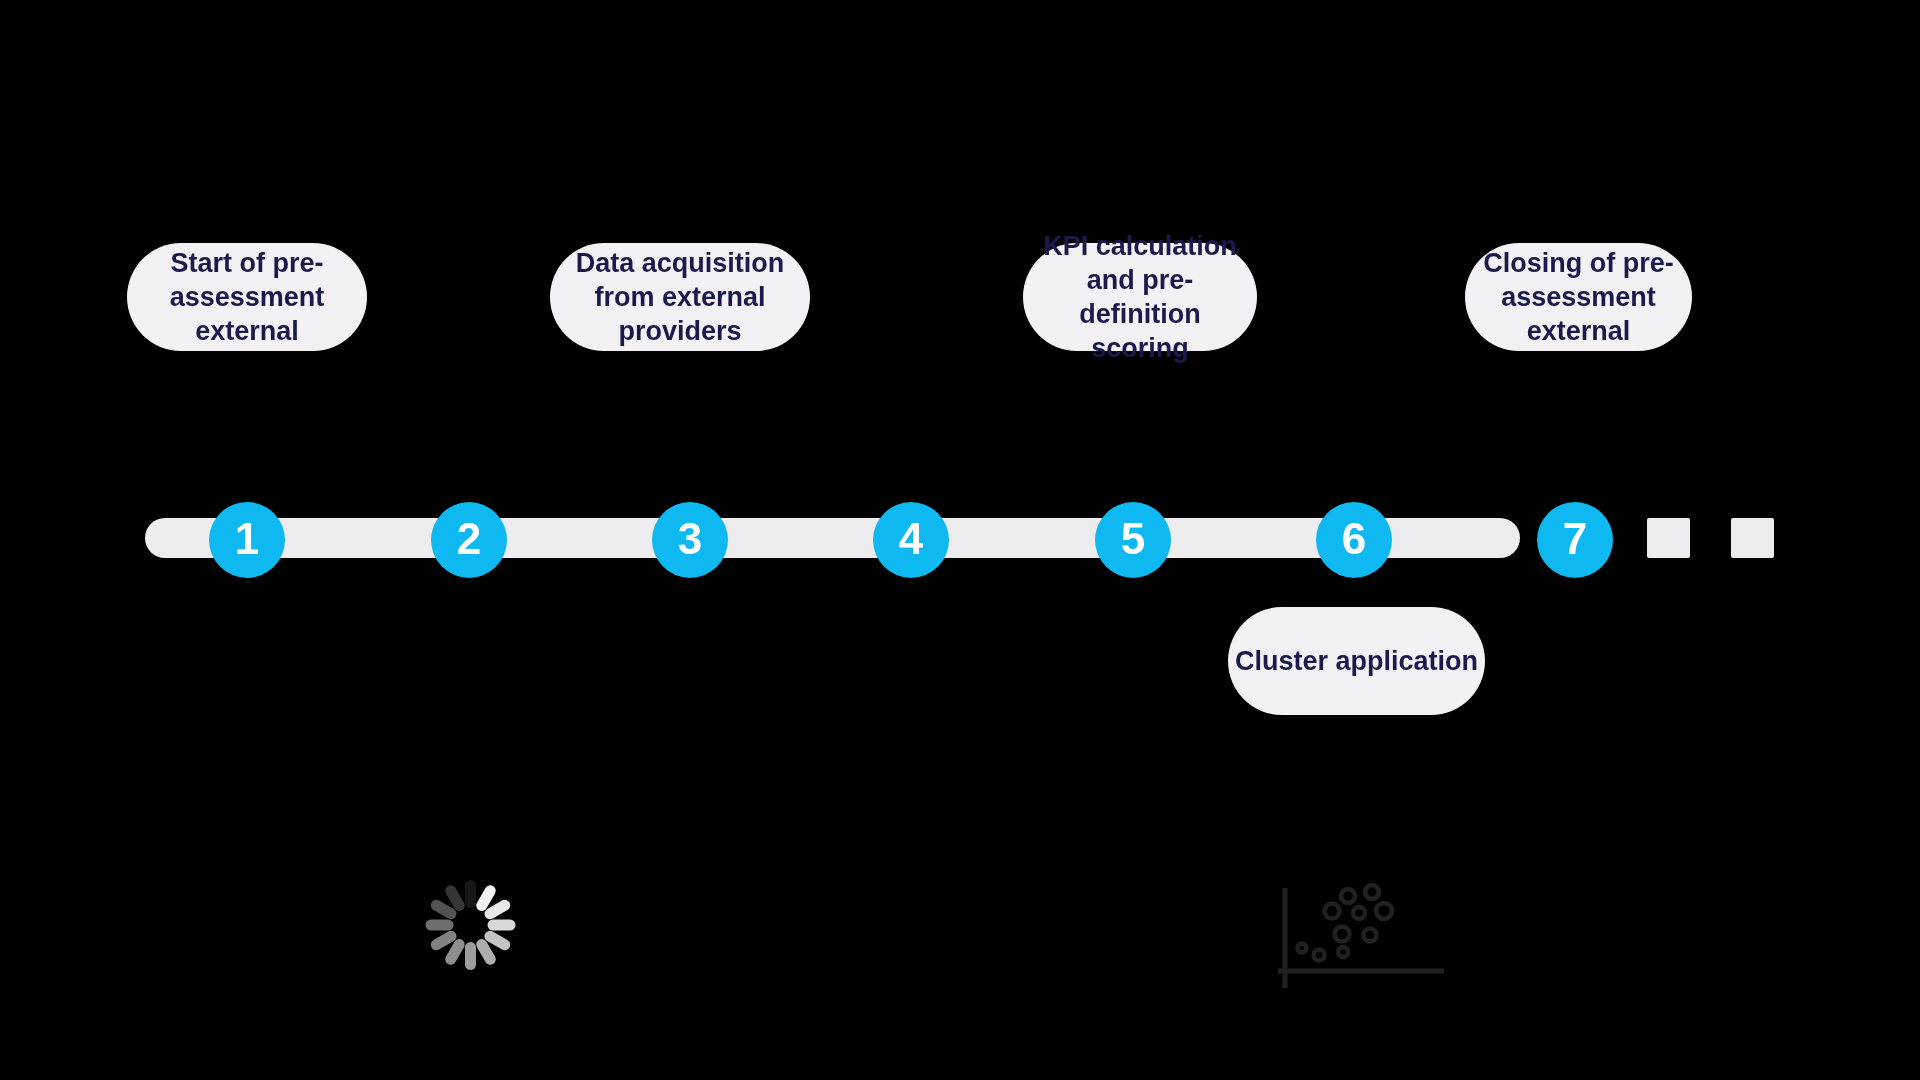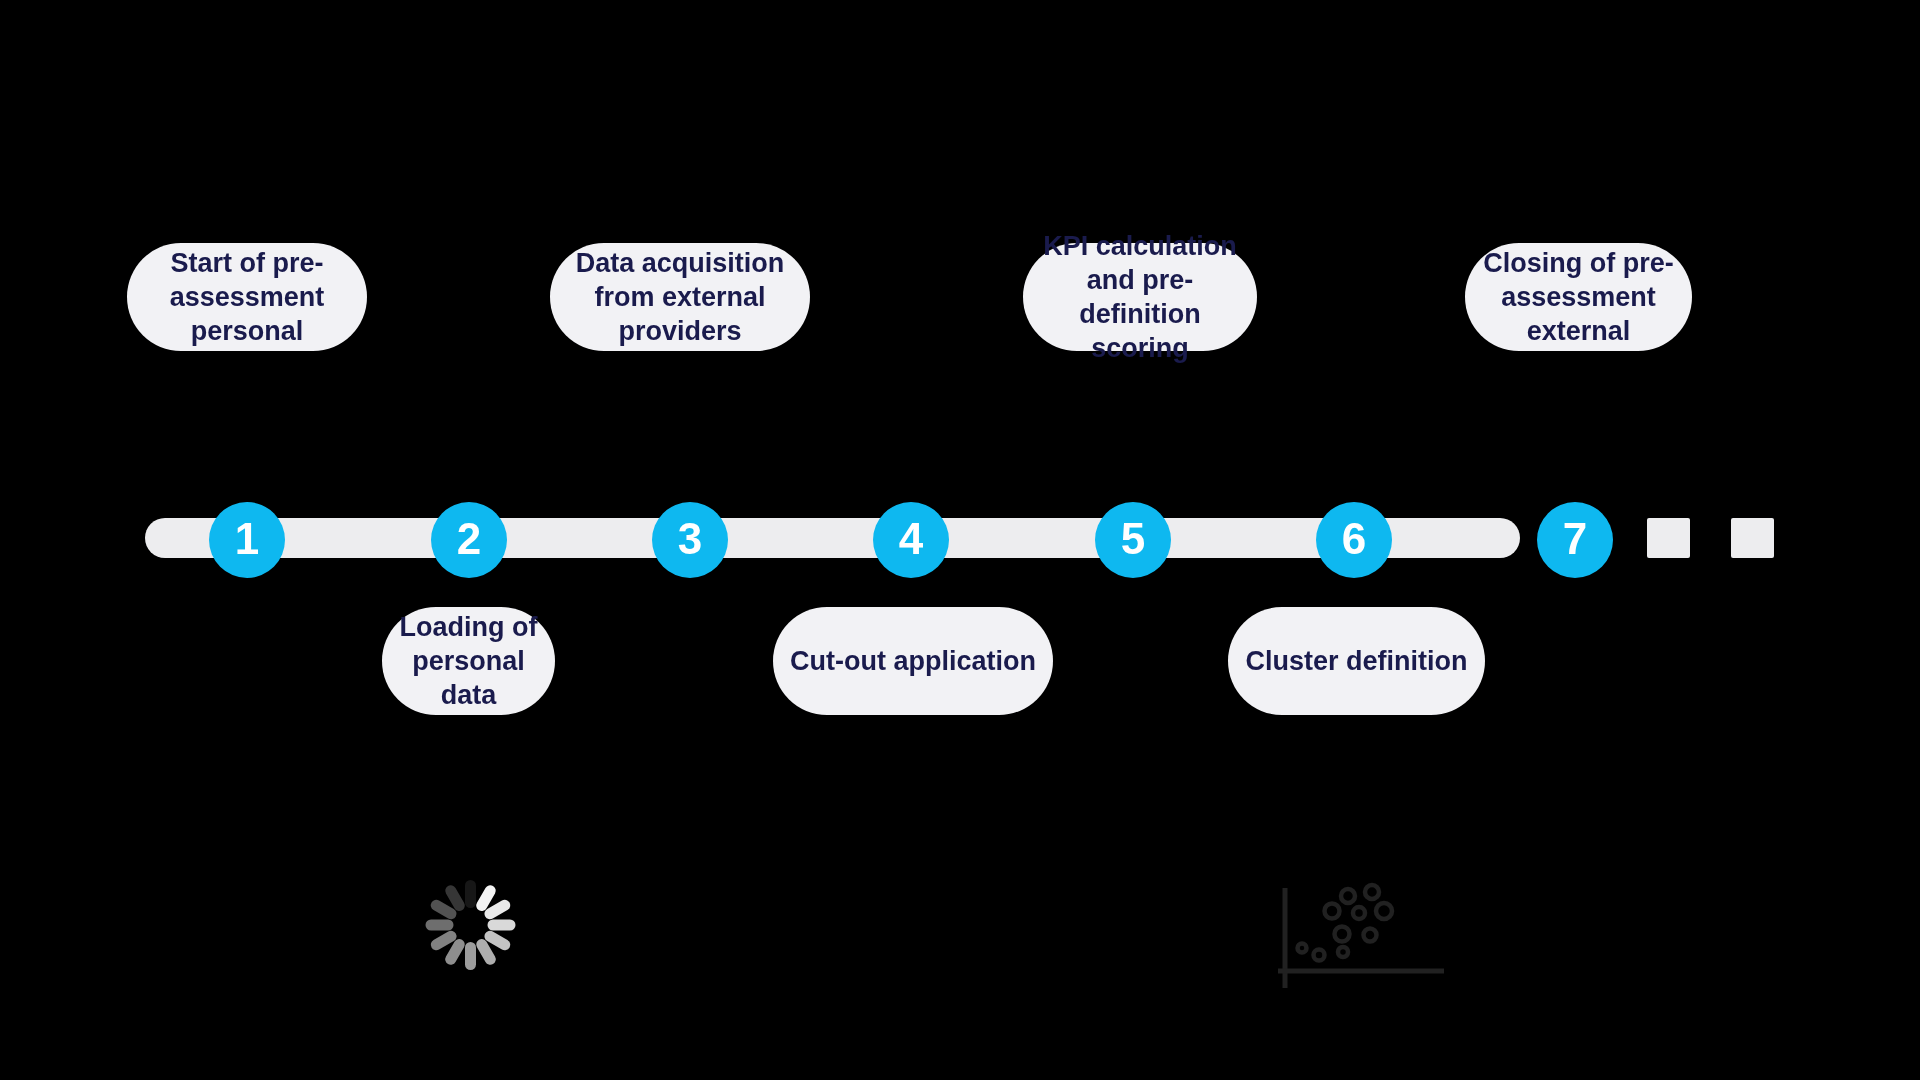--- a/index.html
+++ b/index.html
@@ -83,48 +83,41 @@
   <div class="step-circle" style="left:1316px">
       <span>6</span>
     </div>
   <div class="step-circle" style="left:1537px">
       <span>7</span>
     </div>
 
   <div class="bubble above" style="left:127px;  width:240px">
       <span>Start of pre-
 assessment
-personal</span>
+external</span>
     </div>
   <div class="bubble above" style="left:550px;  width:260px">
       <span>Data acquisition
 from external
 providers</span>
     </div>
   <div class="bubble above" style="left:1023px; width:234px">
       <span>KPI calculation
 and pre-
 definition
 scoring</span>
     </div>
   <div class="bubble above" style="left:1465px; width:227px">
       <span>Closing of pre-
 assessment
 external</span>
     </div>
 
-  <div class="bubble below" style="left:382px;  width:173px">
-      <span>Loading of
-personal data</span>
-    </div>
-  <div class="bubble below" style="left:773px;  width:280px">
-      <span>Cut-out application</span>
-    </div>
   <div class="bubble below" style="left:1228px; width:257px">
-      <span>Cluster definition</span>
+      <span>Cluster application</span>
     </div>
 
   <div class="spinner">
     <div class="spoke"></div>
     <div class="spoke"></div>
     <div class="spoke"></div>
     <div class="spoke"></div>
     <div class="spoke"></div>
     <div class="spoke"></div>
     <div class="spoke"></div>

